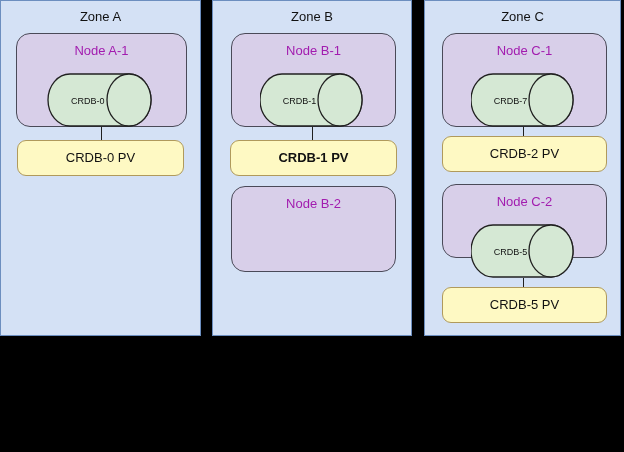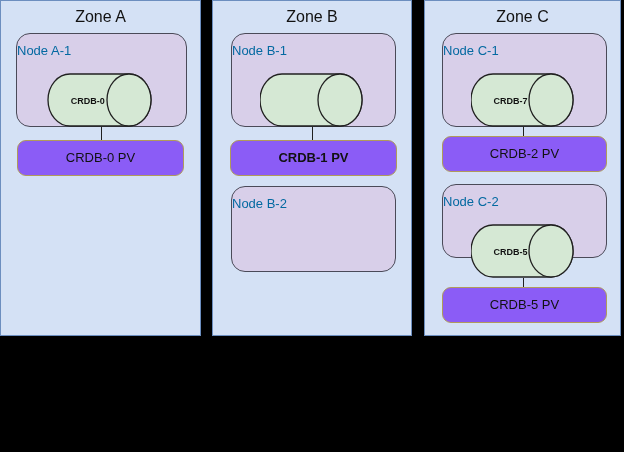--- a/index.html
+++ b/index.html
@@ -26,65 +26,64 @@
     background: #d4e1f5;
     border: 1px solid #6c8ebf;
     box-sizing: border-box;
   }
   .zone-title {
     position: absolute;
     top: 8px;
     left: 0;
     right: 0;
     text-align: center;
-    font-size: 16px;
+    font-size: 13px;
     color: #111111;
     line-height: 16px;
   }
 
   
   .node {
     position: absolute;
     background: #d8cfe9;
     border: 1px solid #4a4a58;
     border-radius: 14px;
     box-sizing: border-box;
   }
   .node-title {
     position: absolute;
     top: 9px;
     left: 0;
     right: 0;
-    text-align: left;
+    text-align: center;
     font-size: 13px;
-    color: #0369a1;
+    color: #a21caf;
     line-height: 16px;
   }
 
   
   .pv {
     position: absolute;
-    background: #8b5cf6;
+    background: #fef9c3;
     border: 1px solid #b09a5c;
     border-radius: 9px;
     box-sizing: border-box;
     display: flex;
     align-items: center;
     justify-content: center;
   }
   .pv-label {
     font-size: 13px;
     color: #111111;
     line-height: 16px;
   }
 
   
   .cylinder {
     position: absolute;
-    font-weight: bold;
   }
   .cylinder svg {
     display: block;
   }
   .cyl-label {
     position: absolute;
     top: 0;
     bottom: 0;
     left: 0;
     right: 26%;
@@ -136,20 +135,21 @@
 
   <div class="node" style="left:231px; top:33px; width:165px; height:94px;padding-left:40px;">
     <div class="node-title">Node B-1</div>
   </div>
 
   <div class="cylinder" style="left:260px; top:73px; width:107px; height:55px;">
     <svg width="107" height="55" viewBox="0 0 107 55">
       <path d="M 22,1 L 80,1 A 22,26 0 0 1 80,53 L 22,53 A 22,26 0 0 1 22,1 Z" fill="#d5e8d4" stroke="#202020" stroke-width="1.3"></path>
       <ellipse cx="80" cy="27" rx="22" ry="26" fill="#d5e8d4" stroke="#202020" stroke-width="1.3"></ellipse>
     </svg>
+    <div class="cyl-label">CRDB-1</div>
   </div>
 
   <div class="connector" style="left:312px; top:127px; height:14px;"></div>
 
   <div class="pv" style="left:230px; top:140px; width:167px; height:36px;font-weight:bold;">
     <span class="pv-label">CRDB-1 PV</span>
   </div>
 
   <div class="node" style="left:231px; top:186px; width:165px; height:86px;padding-left:32px;">
     <div class="node-title">Node B-2</div>

